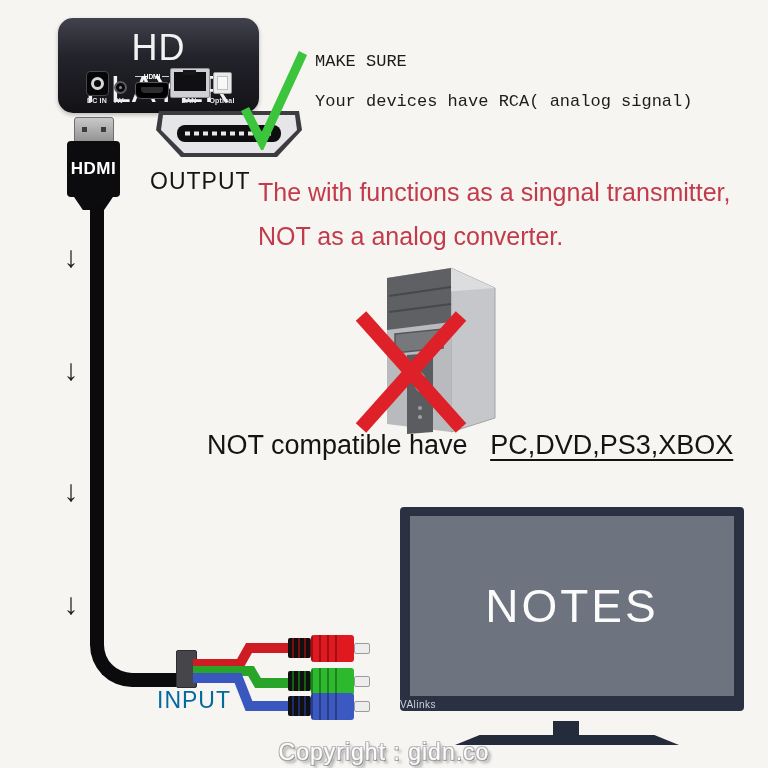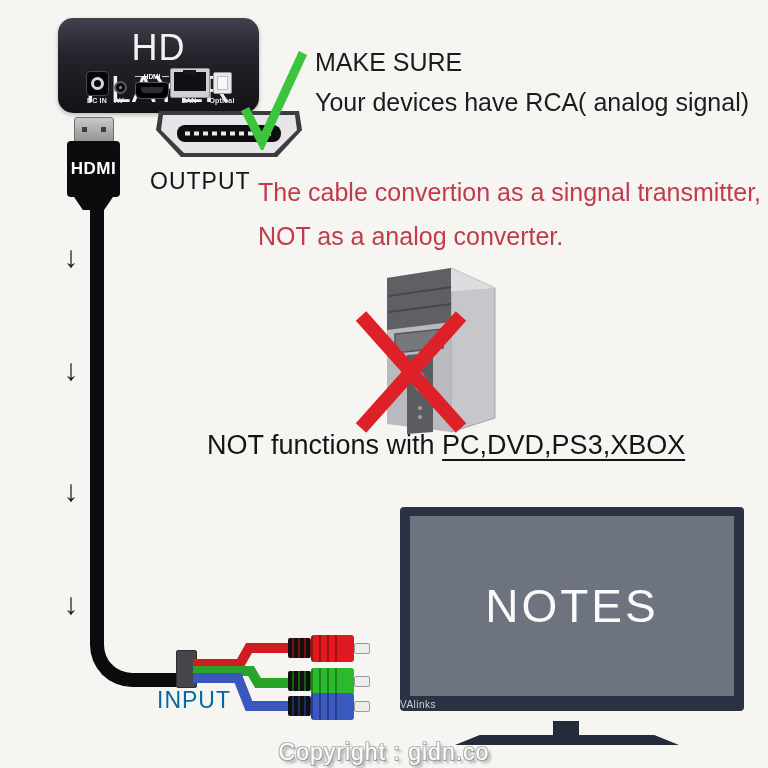--- a/index.html
+++ b/index.html
@@ -71,24 +71,24 @@
   .rca .body{width:43px;height:27px;border-radius:3px;
     background:repeating-linear-gradient(90deg,rgba(0,0,0,.30) 0 2px,rgba(0,0,0,0) 2px 8px) 0 0/26px 100% no-repeat,var(--c);}
   .rca .tip{width:14px;height:9px;background:#ededee;border:1px solid #9b9b9e;border-radius:2px;}
   .rca-red{--c:#e01820;--cd:#7a0d12;left:288px;top:634px;}
   .rca-green{--c:#2db92d;--cd:#135f13;left:288px;top:667px;}
   .rca-blue{--c:#3c59c2;--cd:#1d2c68;left:288px;top:692px;}
 
   
   .output-label{left:150px;top:168px;font-size:23px;letter-spacing:1px;color:#141414;}
   .input-label{left:157px;top:687px;font-size:23px;letter-spacing:1px;color:#0369a1;}
-  .make-sure{left:315px;top:42px;font-size:25px;line-height:40px;color:#1c1c1c;}
+  .make-sure{left:315px;top:42px;font-size:17px;line-height:40px;color:#1c1c1c;font-family:Liberation Mono, monospace;}
   .warning{left:258px;top:170px;font-size:25px;line-height:44px;color:#c23b4b;}
   .compat{left:207px;top:430px;font-size:27px;color:#141414;}
-  .compat .devices{text-decoration:underline;text-underline-offset:5px;}
+  .compat .devices{text-decoration:underline;text-underline-offset:5px;margin-left:15px;}
   .arrow{width:30px;text-align:center;font-size:30px;color:#222;left:56px;}
 
   
   .tv{left:400px;top:507px;width:344px;height:204px;background:#2a3142;border-radius:4px;}
   .tv-screen{position:absolute;left:10px;top:9px;right:10px;bottom:15px;background:#6e7380;
     display:flex;align-items:center;justify-content:center;}
   .tv-screen-label{color:#fbfbfb;font-size:46px;font-weight:300;letter-spacing:3px;
     font-family:"Liberation Sans","DejaVu Sans",sans-serif;}
   .tv-brand{position:absolute;left:0;bottom:1px;width:100%;
     color:#cdd1d8;font-size:10px;letter-spacing:.5px;}
@@ -150,21 +150,21 @@
   <svg class="abs" style="left:240px;top:48px" width="68" height="102" viewBox="0 0 68 102">
     <polyline points="5,61 22,94 63,5" fill="none" stroke="#3cc53c" stroke-width="9"></polyline>
   </svg>
 
   <div class="abs make-sure">
     <div>MAKE SURE</div>
     <div>Your devices have RCA( analog signal)</div>
   </div>
 
   <div class="abs warning">
-    <div>The cable convertion as a singnal transmitter,</div>
+    <div>The with functions as a singnal transmitter,</div>
     <div>NOT as a analog converter.</div>
   </div>
 
   <svg class="abs" style="left:365px;top:260px" width="138" height="178" viewBox="0 0 138 178">
     <polygon points="86,8 130,28 130,158 86,172" fill="#c6c7ca" stroke="#a3a4a8" stroke-width="1"></polygon>
     <polygon points="22,18 86,8 130,28 64,33" fill="#dcdddf"></polygon>
     <polygon points="22,18 86,8 86,172 22,164" fill="#b9babd"></polygon>
     <polygon points="22,18 86,8 86,62 22,70" fill="#5f6064"></polygon>
     <line x1="24" y1="36" x2="86" y2="27" stroke="#47484c" stroke-width="2"></line>
     <line x1="24" y1="52" x2="86" y2="44" stroke="#47484c" stroke-width="2"></line>
@@ -174,21 +174,21 @@
     <circle cx="55" cy="148" r="2" fill="#9fa0a3"></circle>
     <circle cx="55" cy="157" r="2" fill="#9fa0a3"></circle>
   </svg>
 
   <svg class="abs" style="left:352px;top:306px" width="118" height="132" viewBox="0 0 118 132">
     <line x1="9" y1="10" x2="109" y2="122" stroke="#de2128" stroke-width="14"></line>
     <line x1="109" y1="10" x2="9" y2="122" stroke="#de2128" stroke-width="14"></line>
   </svg>
 
   <div class="abs compat">
-    <span>NOT functions with </span><span class="devices">PC,DVD,PS3,XBOX</span>
+    <span>NOT compatible have </span><span class="devices">PC,DVD,PS3,XBOX</span>
   </div>
 
   <div class="abs tv">
     <div class="tv-screen">
       <span class="tv-screen-label">NOTES</span>
     </div>
     <div class="tv-brand">VAlinks</div>
   </div>
   <div class="abs tv-neck"></div>
   <div class="abs tv-base"></div>

